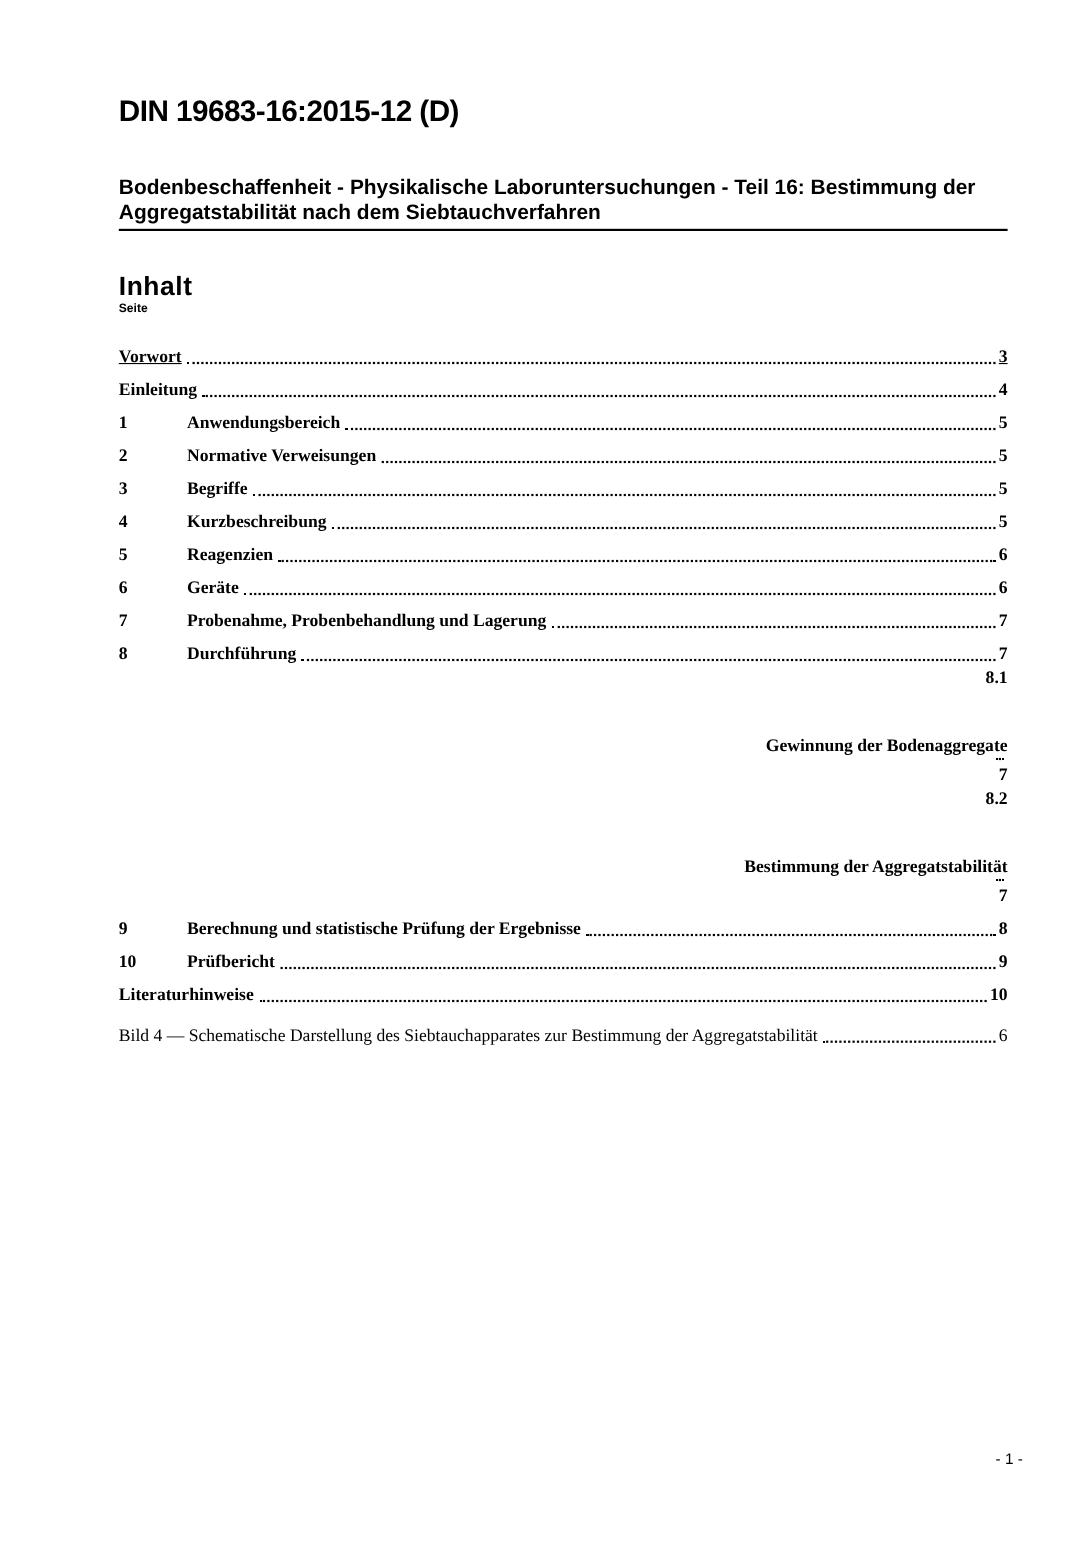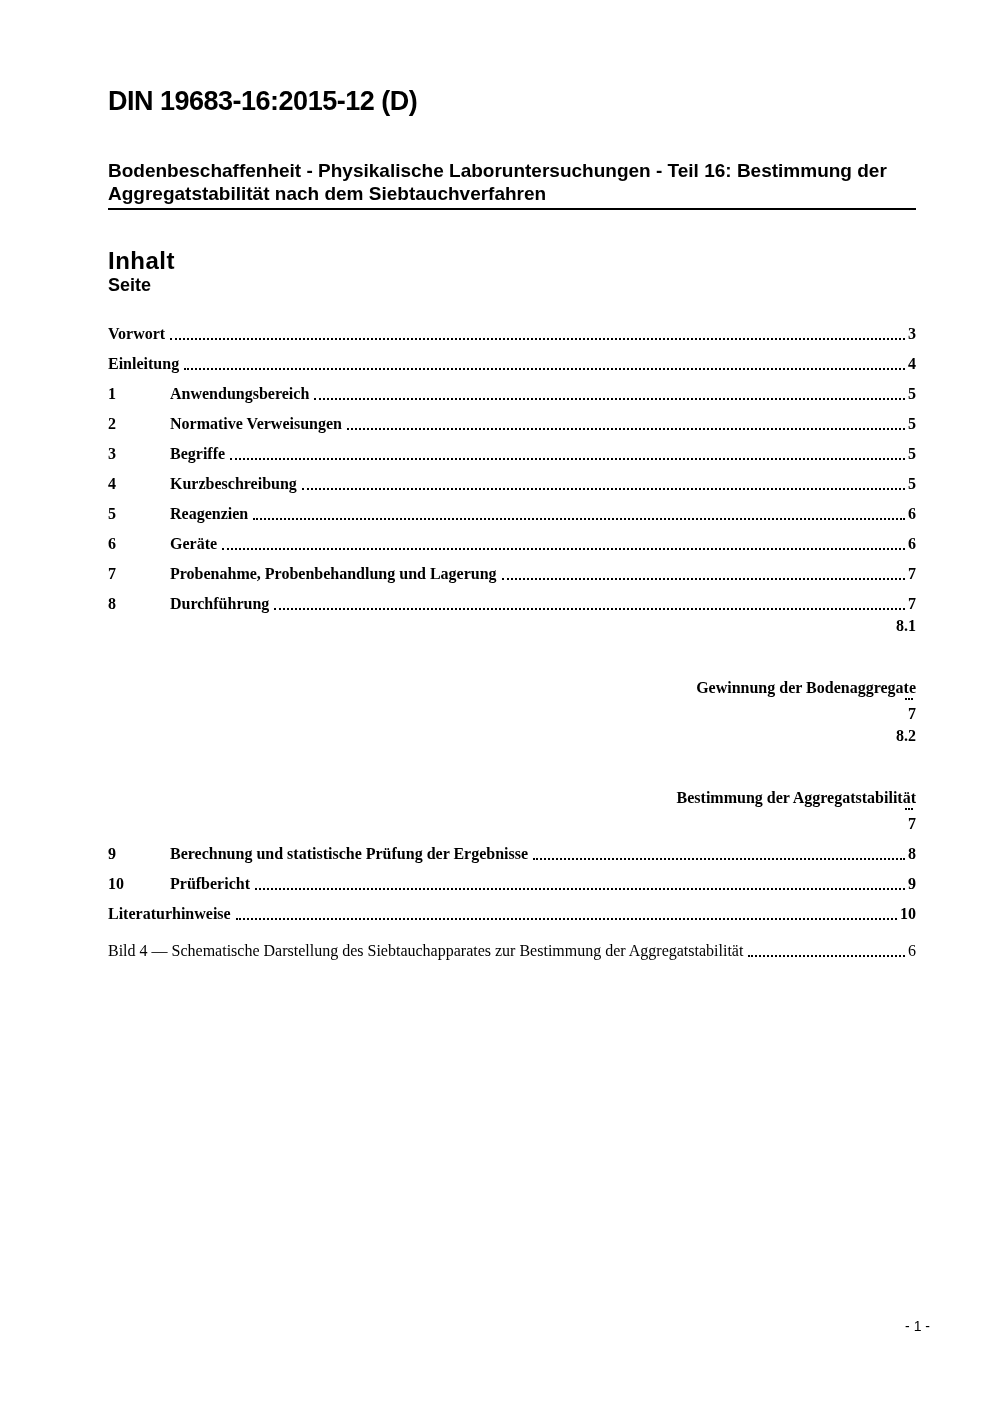--- a/index.html
+++ b/index.html
@@ -48,33 +48,33 @@
   .toc-heading {
     font-family: "Liberation Sans", sans-serif;
     font-weight: bold;
     font-size: 24px;
     line-height: 28px;
     letter-spacing: 0.5px;
   }
   .toc-page-label {
     font-family: "Liberation Sans", sans-serif;
     font-weight: bold;
-    font-size: 18px;
+    font-size: 11px;
   }
   .toc-list { margin-top: 28px; }
   .toc-row {
     display: flex;
     align-items: flex-end;
     font-family: "Liberation Serif", serif;
     font-weight: bold;
     font-size: 16px;
     line-height: 20px;
     margin-top: 10px;
   }
-  .toc-row:first-child { margin-top: 0; }
+  .toc-row:first-child { margin-top: 0; text-decoration: underline; }
   .toc-row.tight { margin-top: 2px; flex-direction: column; }
   .toc-num { flex: 0 0 62px; }
   .toc-label { white-space: nowrap; }
   .leader {
     flex: 1 1 auto;
     min-width: 8px;
     border-bottom: 2px dotted #000000;
     margin: 0 3px 4px 5px;
     height: 0;
   }

